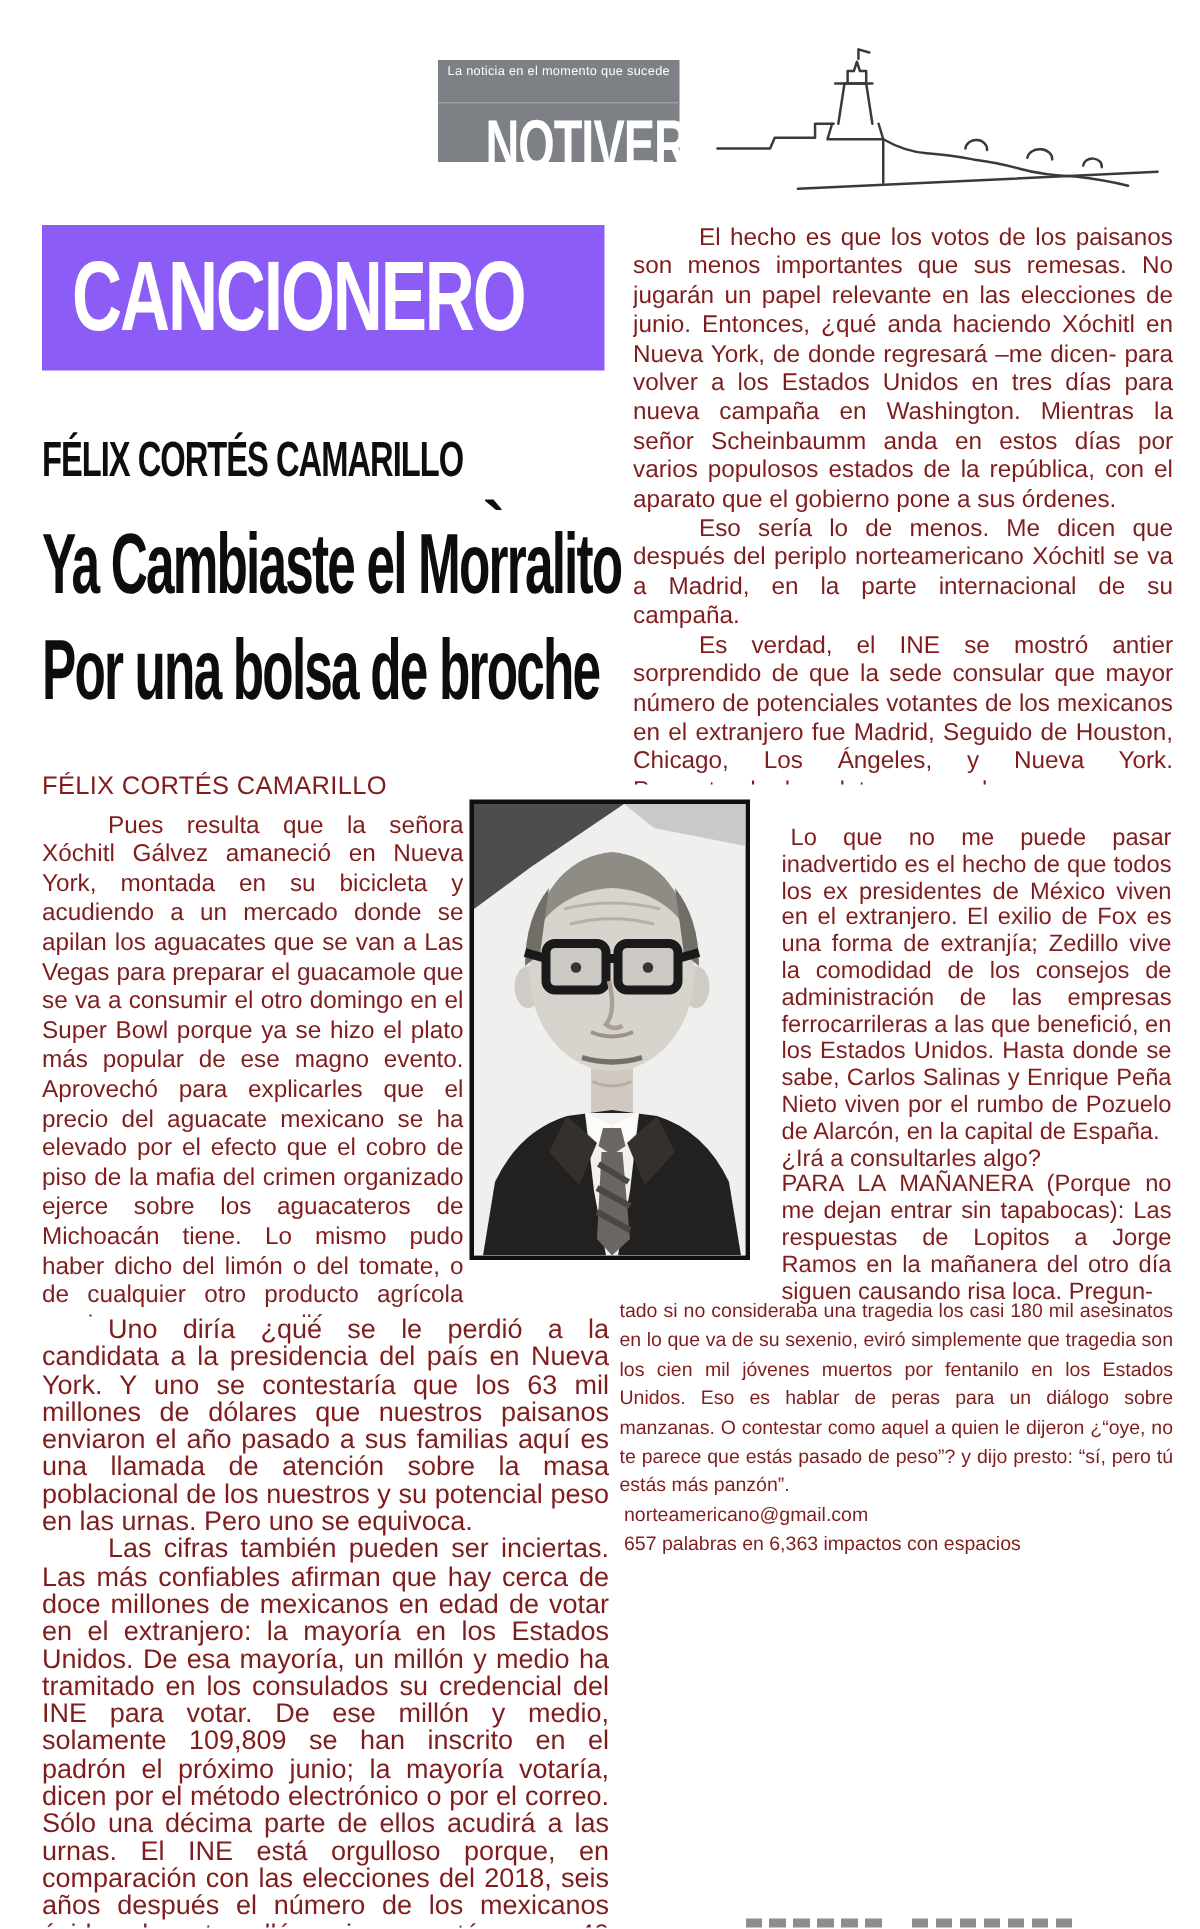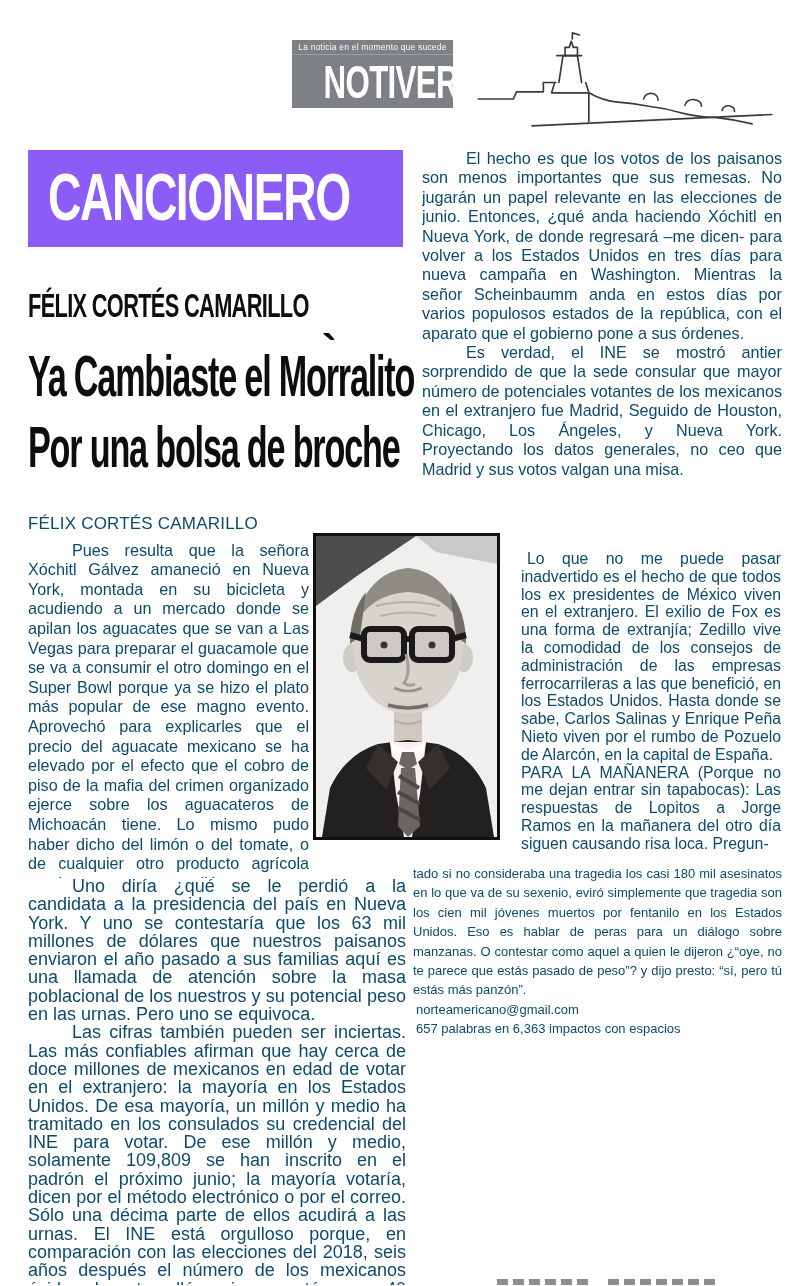--- a/index.html
+++ b/index.html
@@ -5,21 +5,21 @@
   html,body{margin:0;padding:0;}
   body{
     width:800px;height:1286px;position:relative;overflow:hidden;
     background:#ffffff;color:#161616;
     font-family:"Liberation Sans","DejaVu Sans",sans-serif;
   }
   
   .masthead{position:absolute;left:292px;top:40px;width:161px;height:68px;
     background:#7d8084;box-sizing:border-box;padding-top:2px;}
   .masthead .tagline{color:#fff;font-size:8.5px;letter-spacing:.2px;text-align:center;
-    white-space:nowrap;border-bottom:1px solid #9b9ea1;padding-bottom:2px;}
+    white-space:nowrap;border-bottom:1px solid #9b9ea1;padding-bottom:16px;}
   .masthead .brand{height:56px;line-height:54px;text-align:right;overflow:visible;}
   .masthead .brand span{display:inline-block;font-size:46px;font-weight:bold;color:#fff;
     letter-spacing:-1px;transform:scaleX(.68);transform-origin:50% 50%;}
   
   .sketch{position:absolute;left:470px;top:30px;width:310px;height:105px;}
   
   .banner{position:absolute;left:28px;top:150px;width:375px;height:97px;background:#8b5cf6;}
   .banner span{display:inline-block;color:#ffffff;font-weight:bold;font-size:66px;
     letter-spacing:-2px;line-height:95px;margin-left:20px;transform:scaleX(.70);
     transform-origin:0 50%;white-space:nowrap;}
@@ -27,21 +27,21 @@
   .author-header{position:absolute;left:28px;top:287px;width:420px;height:40px;}
   .author-header span{display:inline-block;font-size:33px;font-weight:bold;letter-spacing:-1px;
     transform:scaleX(.66);transform-origin:0 50%;white-space:nowrap;color:#0e0e0e;}
   
   .headline{position:absolute;left:28px;top:341px;width:520px;}
   .headline .hl{display:block;height:71px;}
   .headline .hl span{display:inline-block;font-size:57px;font-weight:bold;letter-spacing:-2px;
     line-height:71px;transform:scaleX(.60);transform-origin:0 50%;white-space:nowrap;color:#0d0d0d;}
   .headline-accent{position:absolute;left:322px;top:326px;font-size:44px;font-weight:bold;color:#0d0d0d;}
   
-  .txt{position:absolute;text-align:justify;color:#0c4a6e;overflow:hidden;}
+  .txt{position:absolute;text-align:justify;color:#7f1d1d;overflow:hidden;}
   .txt p{margin:0;}
   .ind{text-indent:44px;}
   .ind-sm{text-indent:6px;}
   .ind-xs{text-indent:3px;}
   #left-col{left:28px;top:514px;width:281px;height:364px;font-size:16.2px;line-height:19.6px;}
   #left-col .byline{font-size:17px;letter-spacing:.2px;margin-bottom:7px;text-align:left;}
   #right-top{left:422px;top:149px;width:360px;height:374px;font-size:16.2px;line-height:19.4px;}
   #right-narrow{left:521px;top:550px;width:260px;height:348px;font-size:15.8px;line-height:17.8px;}
   #left-wide{left:28px;top:877px;width:378px;height:408px;font-size:18px;line-height:18.3px;}
   #right-wide{left:413px;top:864px;width:369px;height:422px;font-size:13px;line-height:19.4px;}
@@ -94,25 +94,27 @@
 </div>
 <div class="headline-accent">`</div>
 
 <div class="txt" id="left-col">
   <div class="byline">FÉLIX CORTÉS CAMARILLO</div>
   <p class="ind">Pues resulta que la señora Xóchitl Gálvez amaneció en Nueva York, montada en su bicicleta y acudiendo a un mercado donde se apilan los aguacates que se van a Las Vegas para preparar el guacamole que se va a consumir el otro domingo en el Super Bowl porque ya se hizo el plato más popular de ese magno evento. Aprovechó para explicarles que el precio del aguacate mexicano se ha elevado por el efecto que el cobro de piso de la mafia del crimen organizado ejerce sobre los aguacateros de Michoacán tiene. Lo mismo pudo haber dicho del limón o del tomate, o de cualquier otro producto agrícola mexicano que va para allá.</p>
 </div>
 
 <div class="txt" id="right-top">
   <p class="ind">El hecho es que los votos de los paisanos son menos importantes que sus remesas. No jugarán un papel relevante en las elecciones de junio. Entonces, ¿qué anda haciendo Xóchitl en Nueva York, de donde regresará –me dicen- para volver a los Estados Unidos en tres días para nueva campaña en Washington. Mientras la señor Scheinbaumm anda en estos días por varios populosos estados de la república, con el aparato que el gobierno pone a sus órdenes.</p>
+  <p class="ind">Eso sería lo de menos. Me dicen que después del periplo norteamericano Xóchitl se va a Madrid, en la parte internacional de su campaña.</p>
   <p class="ind">Es verdad, el INE se mostró antier sorprendido de que la sede consular que mayor número de potenciales votantes de los mexicanos en el extranjero fue Madrid, Seguido de Houston, Chicago, Los Ángeles, y Nueva York. Proyectando los datos generales, no ceo que Madrid y sus votos valgan una misa.</p>
 </div>
 
 <div class="txt" id="right-narrow">
   <p class="ind-sm">Lo que no me puede pasar inadvertido es el hecho de que todos los ex presidentes de México viven en el extranjero. El exilio de Fox es una forma de extranjía; Zedillo vive la comodidad de los consejos de administración de las empresas ferrocarrileras a las que benefició, en los Estados Unidos. Hasta donde se sabe, Carlos Salinas y Enrique Peña Nieto viven por el rumbo de Pozuelo de Alarcón, en la capital de España.</p>
+  <p>¿Irá a consultarles algo?</p>
   <p>PARA LA MAÑANERA (Porque no me dejan entrar sin tapabocas): Las respuestas de Lopitos a Jorge Ramos en la mañanera del otro día siguen causando risa loca. Pregun-</p>
 </div>
 
 <div class="photo">
   <svg viewBox="0 0 181 301" width="181" height="301">
     <rect width="181" height="301" fill="#efefed"></rect>
     <polygon points="0,0 100,0 38,42 0,70" fill="#4d4d4d"></polygon>
     <polygon points="100,0 181,0 181,28 120,16" fill="#c9c9c7"></polygon>
     <rect x="78" y="168" width="28" height="48" fill="#cfc9c2"></rect>
     <ellipse cx="36" cy="122" rx="9" ry="14" fill="#cfcbc5"></ellipse>

